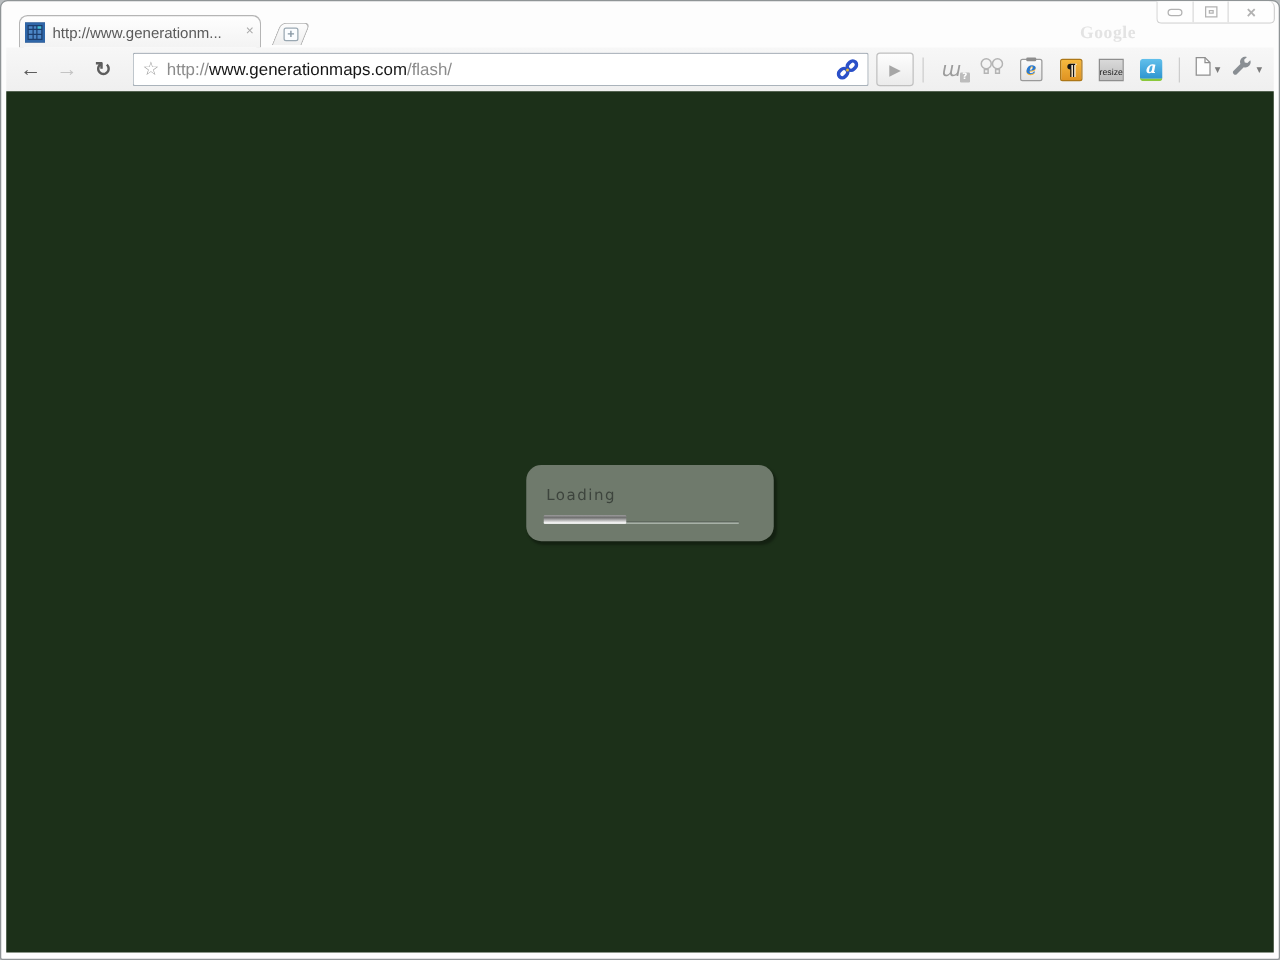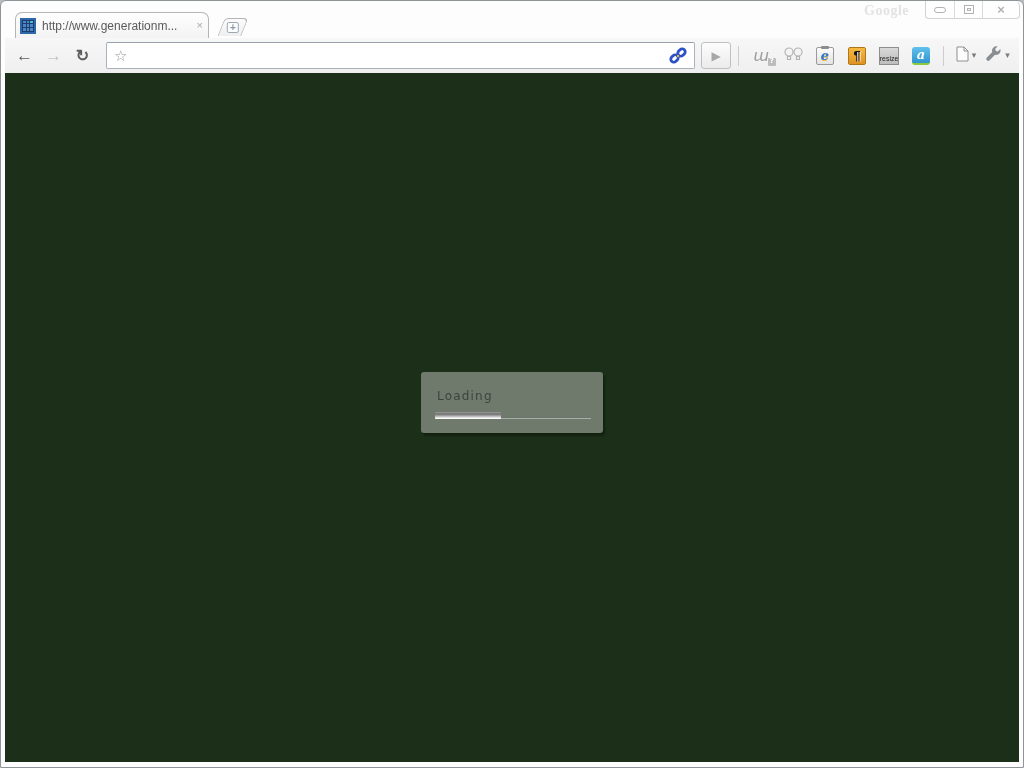--- a/index.html
+++ b/index.html
@@ -45,21 +45,21 @@
     display:flex; align-items:center; justify-content:center;
   }
   .newtab .plus {
     transform:skewX(22deg);
     width:12px; height:11px; border:1px solid #9aa8b2; border-radius:2px;
     background:#fbfdff; color:#8a9aa6; font-size:10px; font-weight:bold;
     display:flex; align-items:center; justify-content:center; line-height:1;
   }
 
   .watermark {
-    position:absolute; top:2px; right:110px;
+    position:absolute; top:18px; right:110px;
     font-family:"Liberation Serif", serif;
     font-size:14px; font-weight:bold; color:#e3e3e3; letter-spacing:.5px;
   }
 
   .win-controls {
     position:absolute; top:0; right:-1px; height:18px;
     display:flex; background:#fefefe;
     border:1px solid #d2d2d2; border-top:none;
     border-radius:0 5px 4px 4px;
     overflow:hidden;
@@ -160,22 +160,22 @@
     display:flex; align-items:center; padding:0 10px; gap:6px;
   }
   .bm-item { display:flex; align-items:center; gap:6px; font-size:12px; color:#666; }
   .bm-right { margin-left:auto; display:flex; align-items:center; gap:8px; font-size:12px; color:#7d7d7d; }
   .vsep { width:1px; height:16px; background:#d2d2d2; }
 
   
   .page { flex:1; position:relative; background:#1c3019; overflow:hidden; }
 
   .loading-dialog {
-    position:absolute; left:416px; top:299px; width:182px; height:61px;
-    background:#6f7a6c; border-radius:3px;
+    position:absolute; left:416px; top:299px; width:198px; height:61px;
+    background:#6f7a6c; border-radius:12px;
     box-shadow:2px 3px 2px rgba(0,0,0,.32);
     padding:17px 9px 0 16px;
   }
   .loading-label {
     font-family:"DejaVu Sans",sans-serif;
     font-size:12px; color:#3d443d; letter-spacing:1.2px;
   }
   .progress-track { position:absolute; left:14px; top:40px; width:156px; height:7px; }
   .track-line { position:absolute; left:0; right:0; bottom:0; height:2px; background:linear-gradient(#4e574e,#c6cfc6); }
   .progress-fill {
@@ -234,20 +234,21 @@
     </div>
     <div class="tb-btn disabled">
       <span>→</span>
     </div>
     <div class="tb-btn reload">
       <span>↻</span>
     </div>
 
     <div class="omnibox">
       <span class="star">☆</span>
+      <span class="url"><span>http://</span><span class="host">www.generationmaps.com</span><span>/flash/</span></span>
       <span class="link-chain">
         <svg width="18" height="18" viewBox="0 0 18 18">
           <g fill="none" stroke="#2b50c8" stroke-width="2.8">
             <rect x="1.5" y="8.5" width="8" height="6" rx="3" transform="rotate(-45 5.5 11.5)"></rect>
             <rect x="8.5" y="2.5" width="8" height="6" rx="3" transform="rotate(-45 12.5 5.5)"></rect>
           </g>
           <circle cx="9" cy="9" r="1.2" fill="#e3b43a"></circle>
         </svg>
       </span>
     </div>

